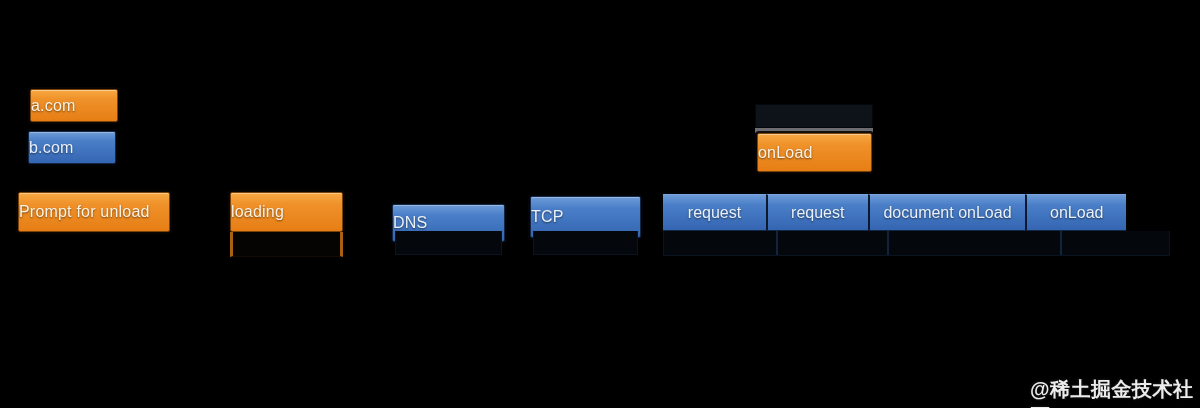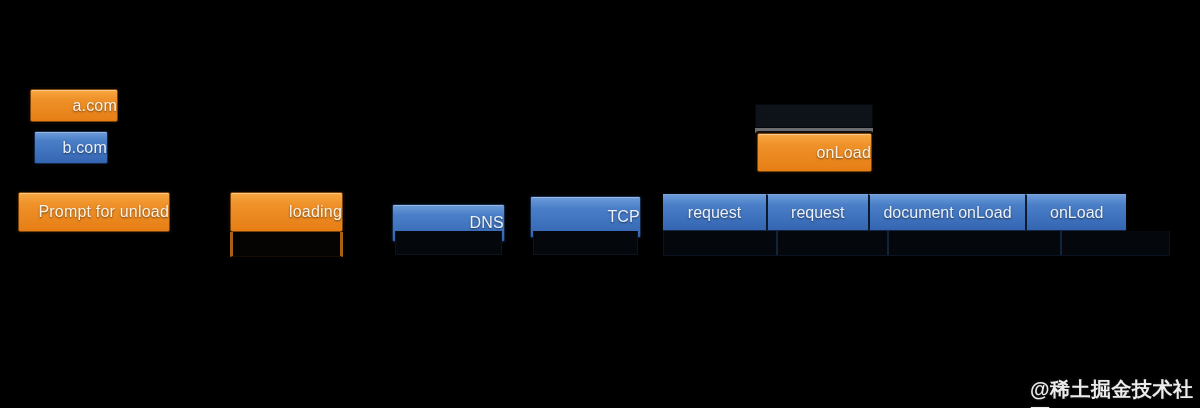--- a/index.html
+++ b/index.html
@@ -5,21 +5,21 @@
   html,body{margin:0;padding:0;background:#000;}
   .stage{
     position:relative;
     width:1200px;height:408px;
     background:#000;
     overflow:hidden;
     font-family:"Liberation Sans", sans-serif;
   }
   .box{
     position:absolute;
-    display:flex;align-items:center;justify-content:flex-end;
+    display:flex;align-items:center;justify-content:flex-start;
     box-sizing:border-box;
     border-radius:2px;
     font-size:16px;
     letter-spacing:.2px;
     text-shadow:0 1px 2px rgba(0,0,0,.55);
     white-space:nowrap;
   }
   .orange{
     background:linear-gradient(180deg,#f7a843 0%,#ef9129 30%,#e67e15 100%);
     border:1px solid #7a4408;
@@ -85,21 +85,21 @@
   }
 </style>
 </head>
 <body>
 
 <div class="stage">
 
   <div class="box orange" style="left:30px;top:89px;width:88px;height:33px;">
     <span>a.com</span>
   </div>
-  <div class="box blue" style="left:34px;top:131px;width:74px;height:33px;">
+  <div class="box blue" style="left:28px;top:131px;width:88px;height:33px;">
     <span>b.com</span>
   </div>
 
   <div class="darkbox" style="left:755px;top:104px;width:118px;height:24px;"></div>
   <div class="greystrip" style="left:755px;top:128px;width:118px;height:5px;"></div>
   <div class="box orange" style="left:757px;top:133px;width:115px;height:39px;box-shadow:inset 0 1px 0 rgba(255,255,255,.4),0 0 0 2px rgba(10,6,2,.9),-4px 5px 6px rgba(0,0,0,.75);">
     <span>onLoad</span>
   </div>
 
   <div class="box orange" style="left:18px;top:192px;width:152px;height:40px;">

